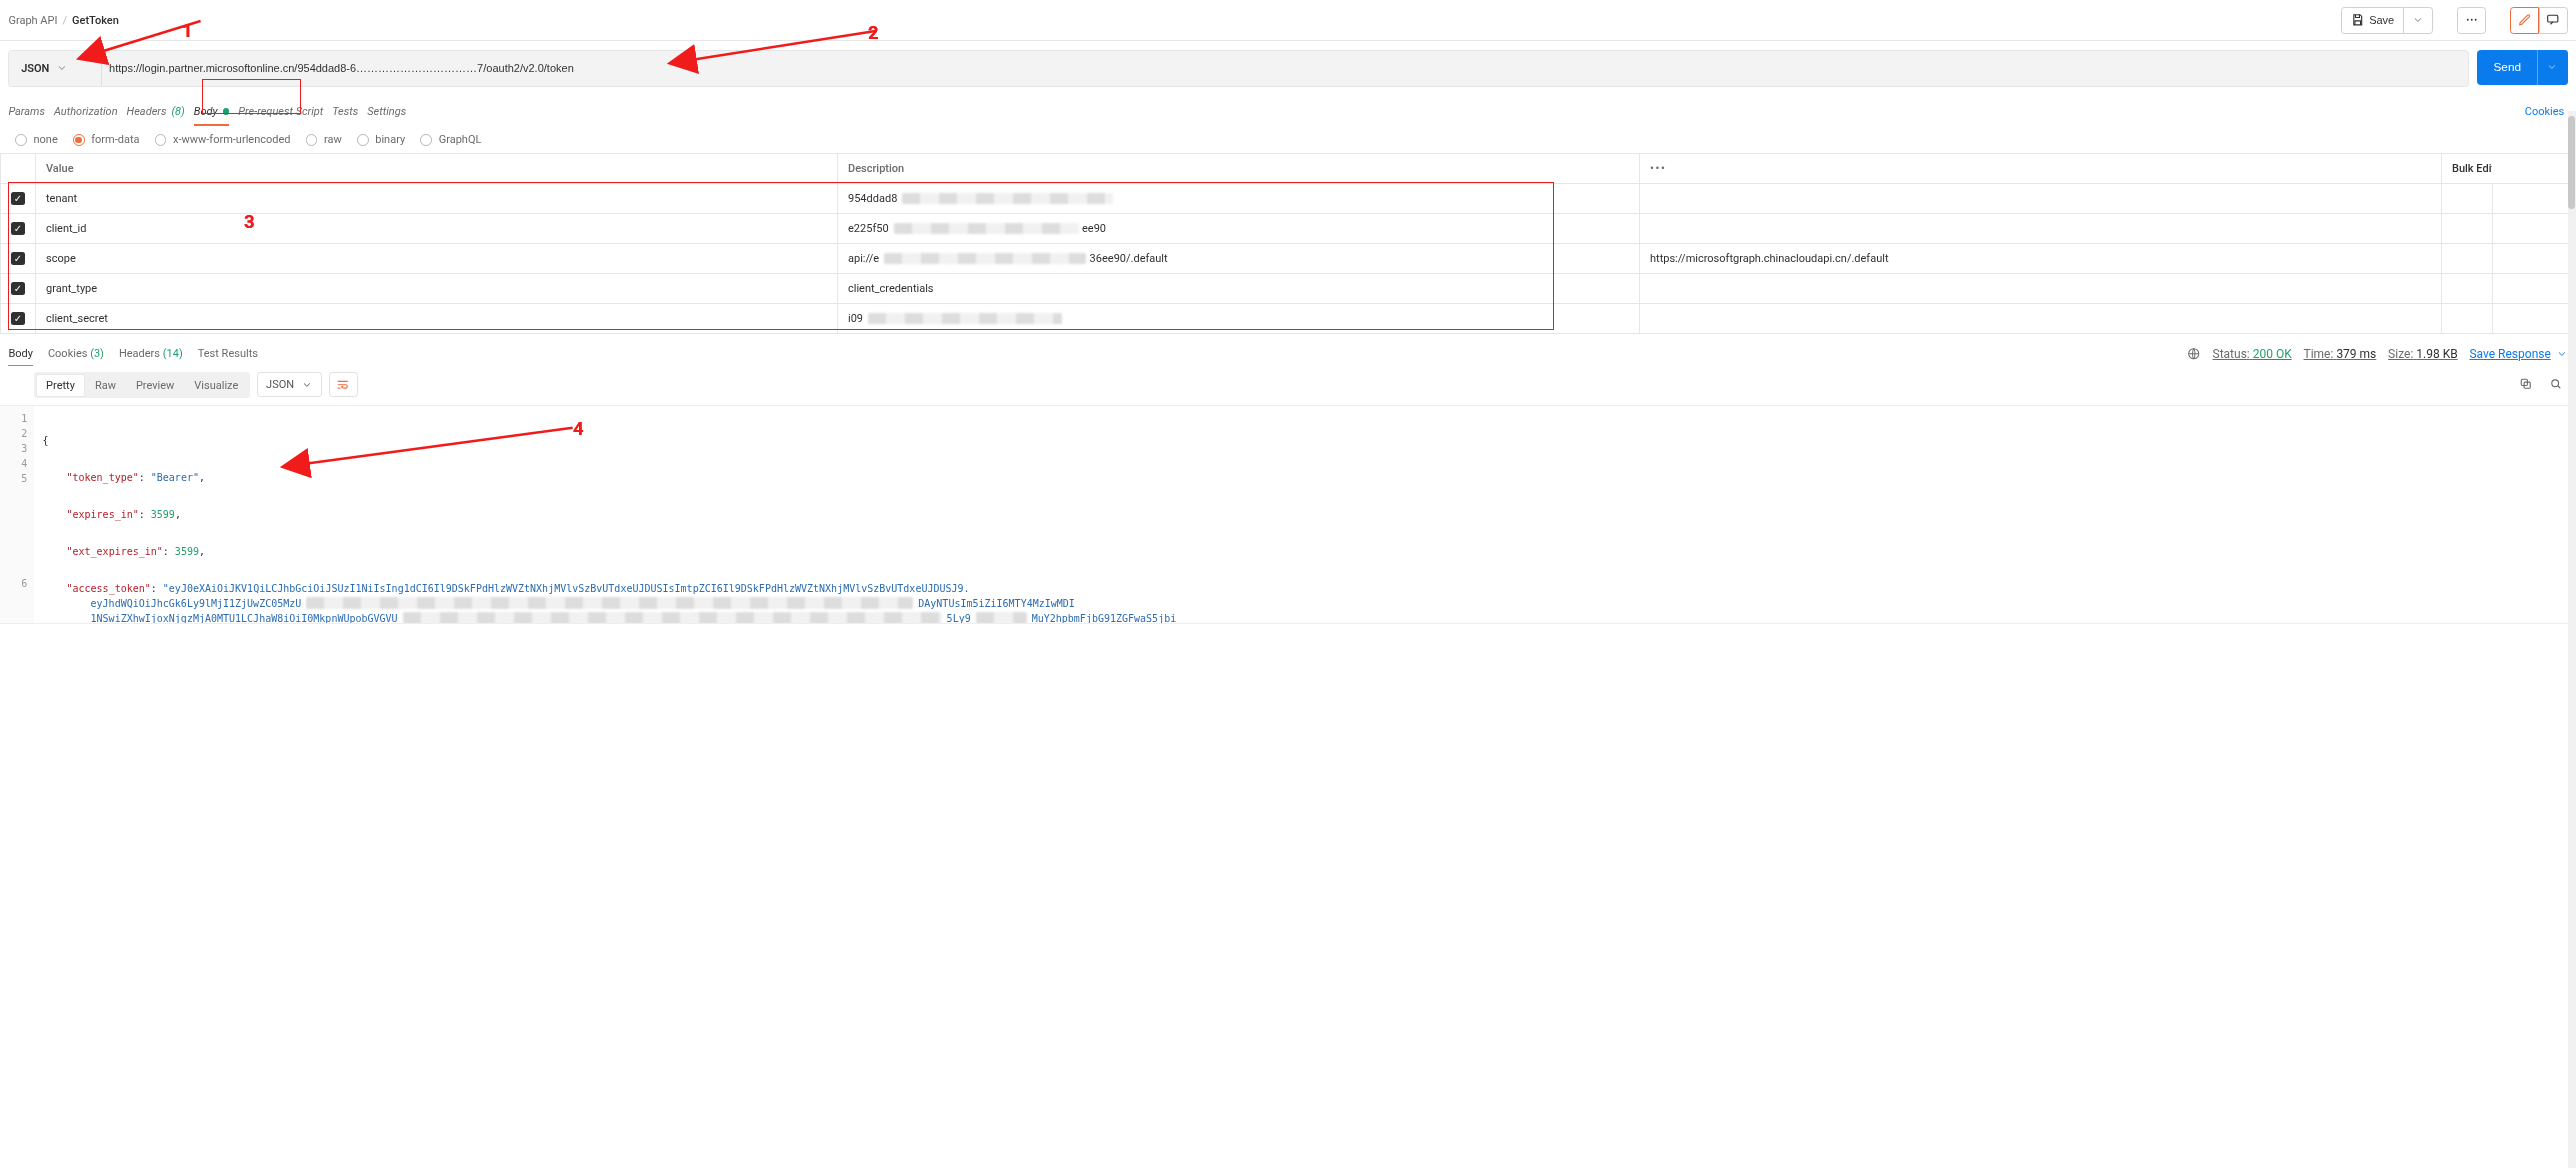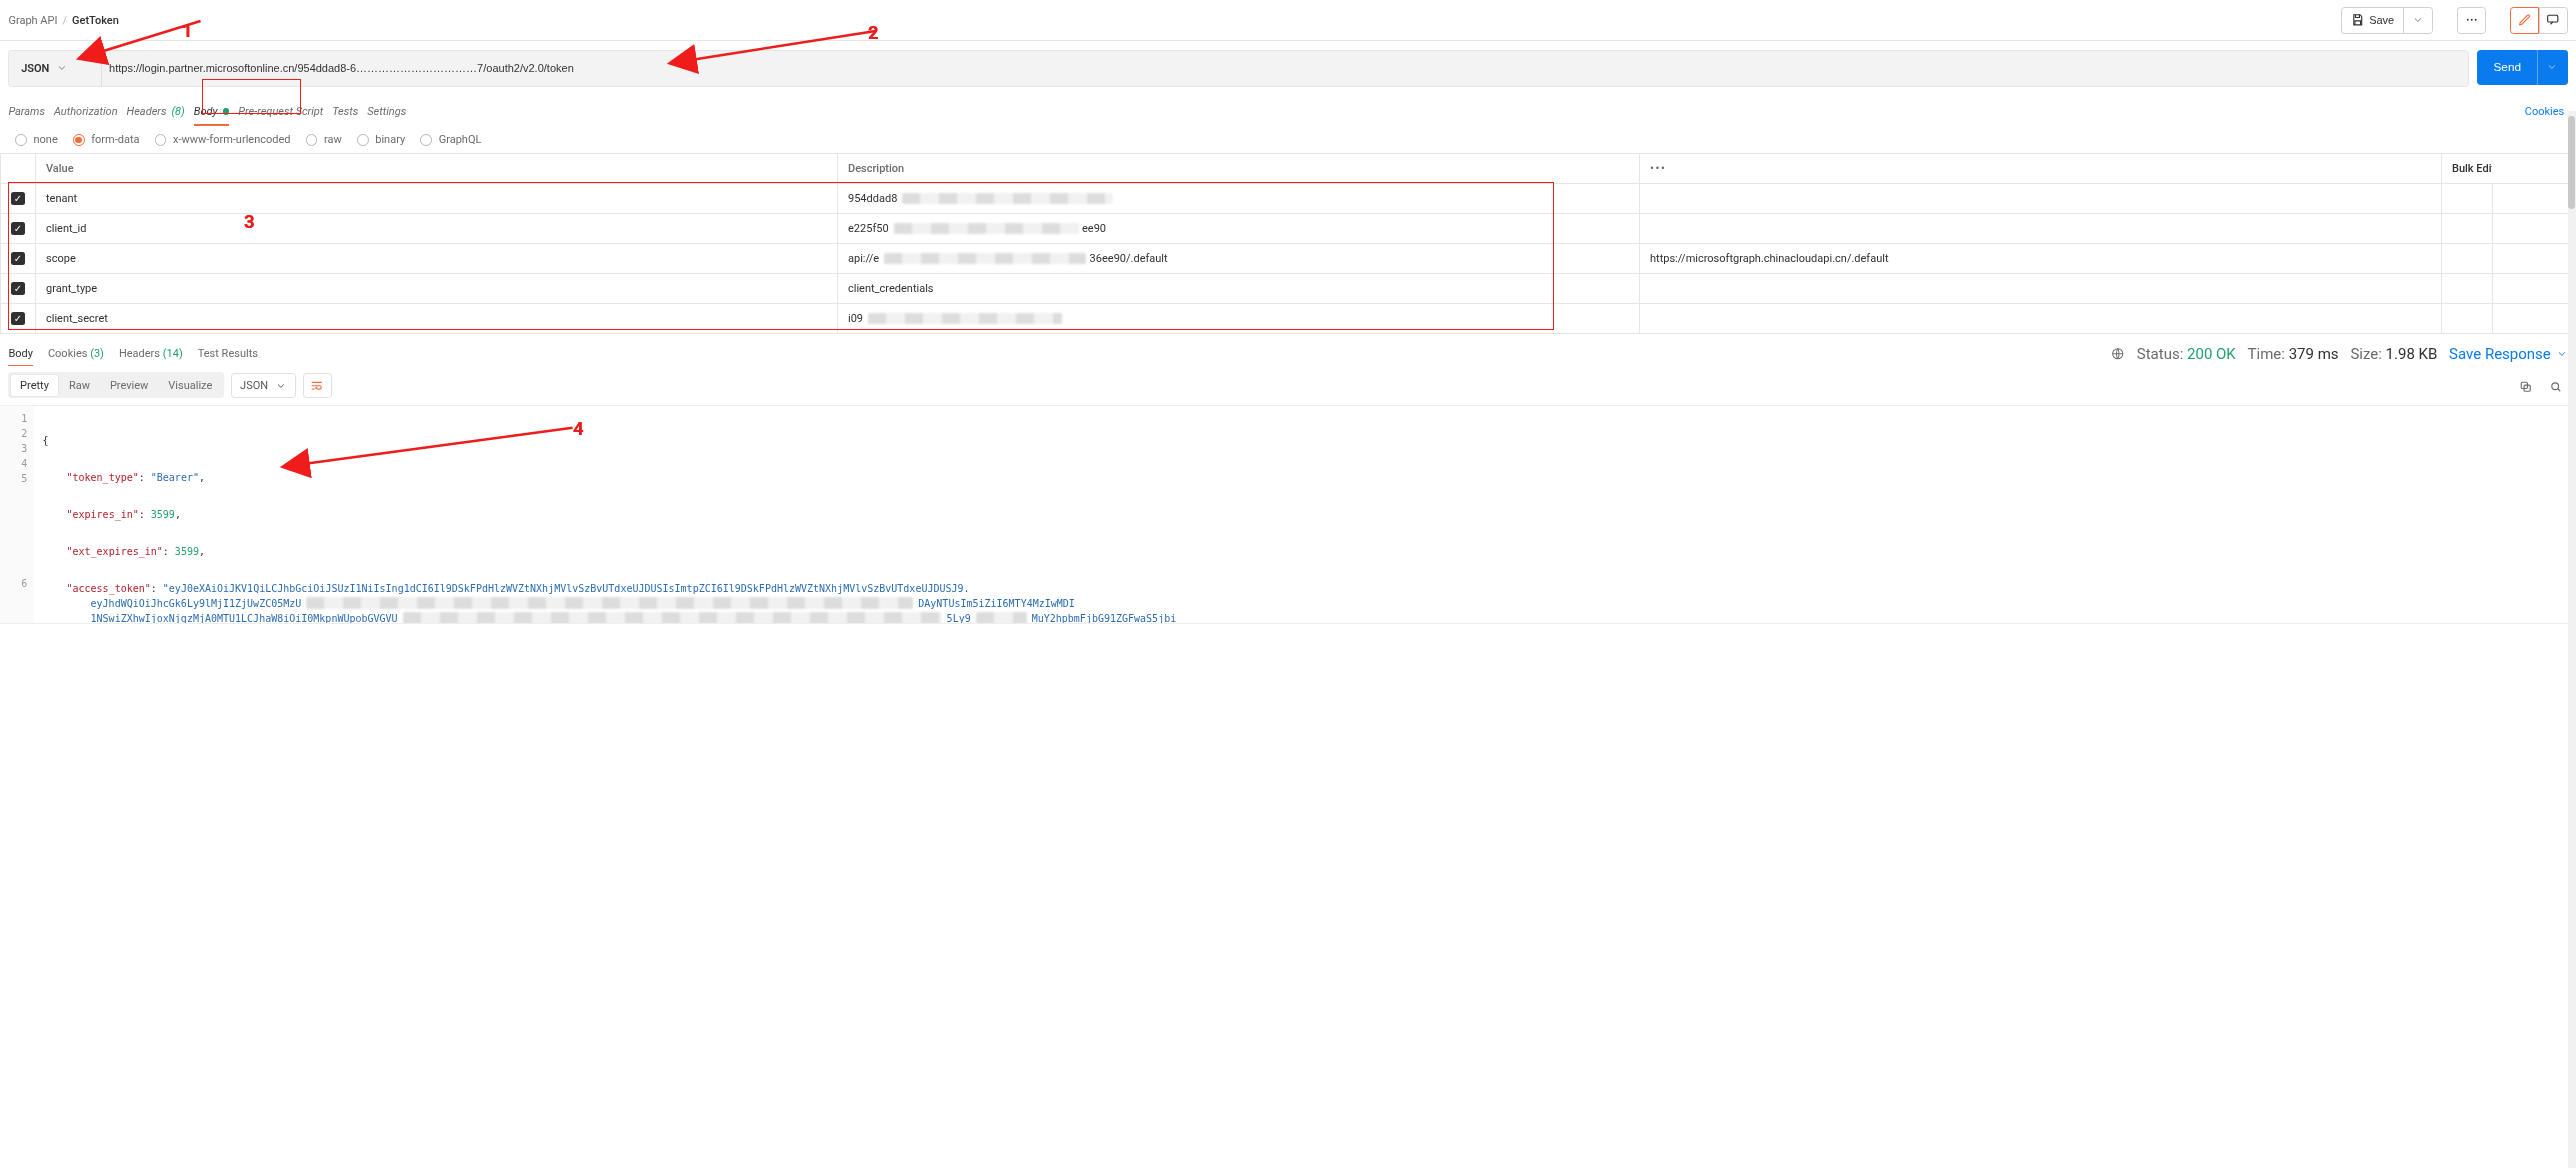--- a/index.html
+++ b/index.html
@@ -102,27 +102,27 @@
 
   
   .resp-bar { display: flex; align-items: center; justify-content: space-between; padding: 8.4px 8.4px 0 8.4px; }
   .resp-left { display: flex; align-items: center; gap: 15px; }
   .resp-tab { color: #6b6b6b; cursor: pointer; font-size: 11px; padding: 5px 0; position: relative; }
   .resp-tab.active { color: #303030; }
   .resp-tab.active::after {
     content: ""; position: absolute; left: 0; right: 0; bottom: -0.8px; height: 1.7px; background: #f26b3a;
   }
   .resp-green { color: #22a06b; }
-  .resp-right { display: flex; align-items: center; gap: 11.8px; color: #6b6b6b; font-size: 15px; }
+  .resp-right { display: flex; align-items: center; gap: 11.8px; color: #6b6b6b; font-size: 12px; text-decoration: underline; }
   .resp-right .link { color: #097bed; cursor: pointer; display: inline-flex; align-items: center; gap: 5px; }
   .resp-right .globe { width: 13.5px; height: 13.5px; color: #6b6b6b; }
   .resp-kv .val { color: #303030; }
   .resp-kv .ok { color: #22a06b; }
 
-  .view-row { display: flex; align-items: flex-end; gap: 6.7px; padding: 6.7px 8.4px; }
+  .view-row { display: flex; align-items: flex-start; gap: 6.7px; padding: 6.7px 8.4px; margin-left: 26px; }
   .seg-tabs { display: inline-flex; background: #f0f0f0; border-radius: 3.4px; padding: 1.7px; }
   .seg-tab { padding: 5px 10px; color: #6b6b6b; cursor: pointer; border-radius: 3.4px; font-size: 11px; }
   .seg-tab.active { background: #fff; color: #303030; box-shadow: 0 0 0 0.8px #e2e2e2 inset; }
   .lang-select { display: inline-flex; align-items: center; gap: 6.7px; height: 25px; padding: 0 8.4px; border: 0.8px solid #e0e0e0; border-radius: 3.4px; color: #555; cursor: pointer; font-size: 11px; }
   .wrap-btn { width: 29px; height: 25px; display: inline-flex; align-items: center; justify-content: center; border: 0.8px solid #e0e0e0; border-radius: 3.4px; cursor: pointer; }
   .view-spacer { flex: 1; }
   .ghost-icon-btn { width: 23.6px; height: 23.6px; display: inline-flex; align-items: center; justify-content: center; color: #6b6b6b; cursor: pointer; border-radius: 3.4px; }
 
   
   .code-wrap { display: flex; border-top: 0.8px solid #eee; border-bottom: 0.8px solid #eee; overflow: auto; position: relative; max-height: 219px; }

